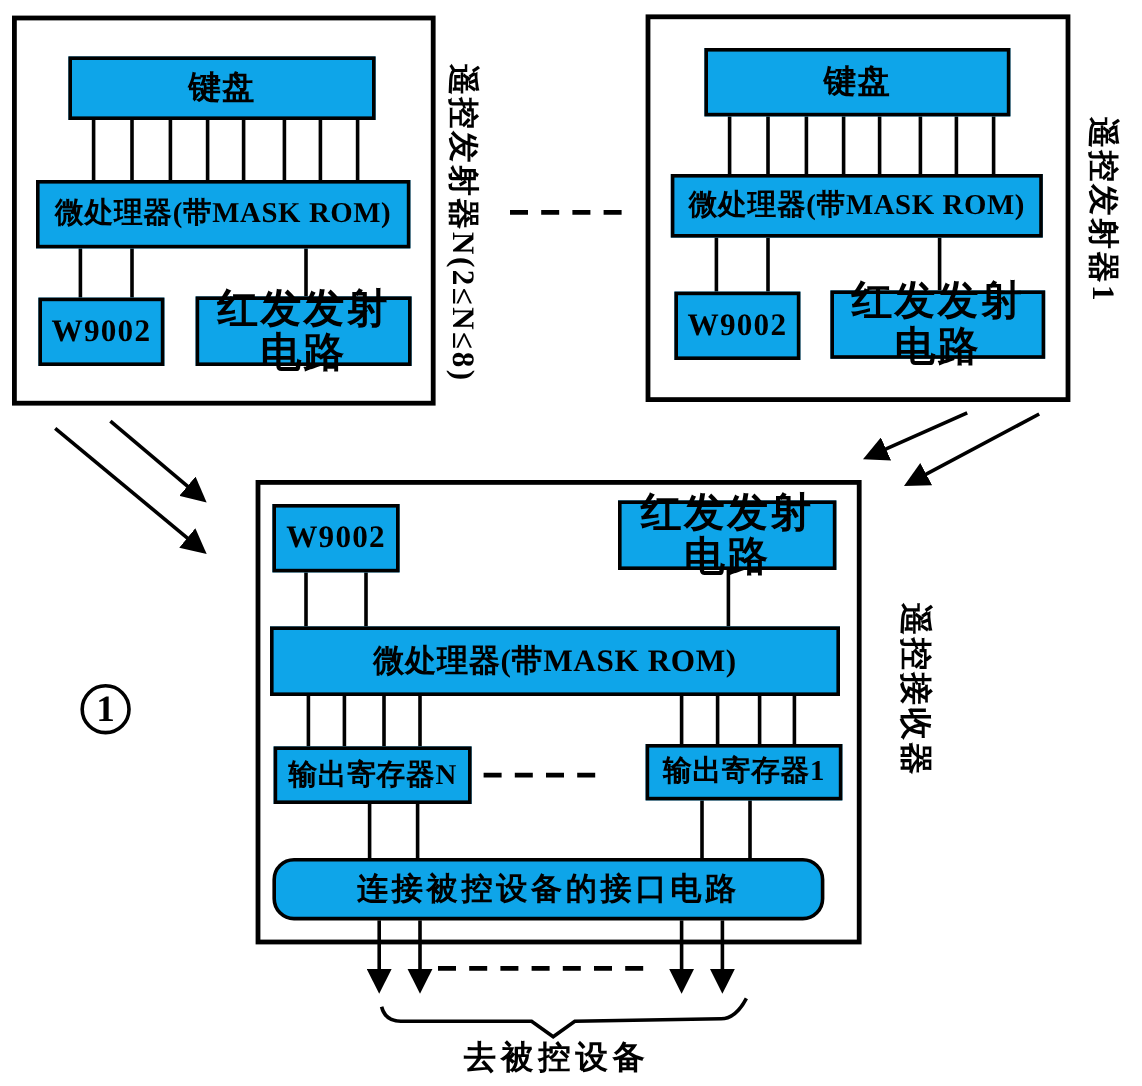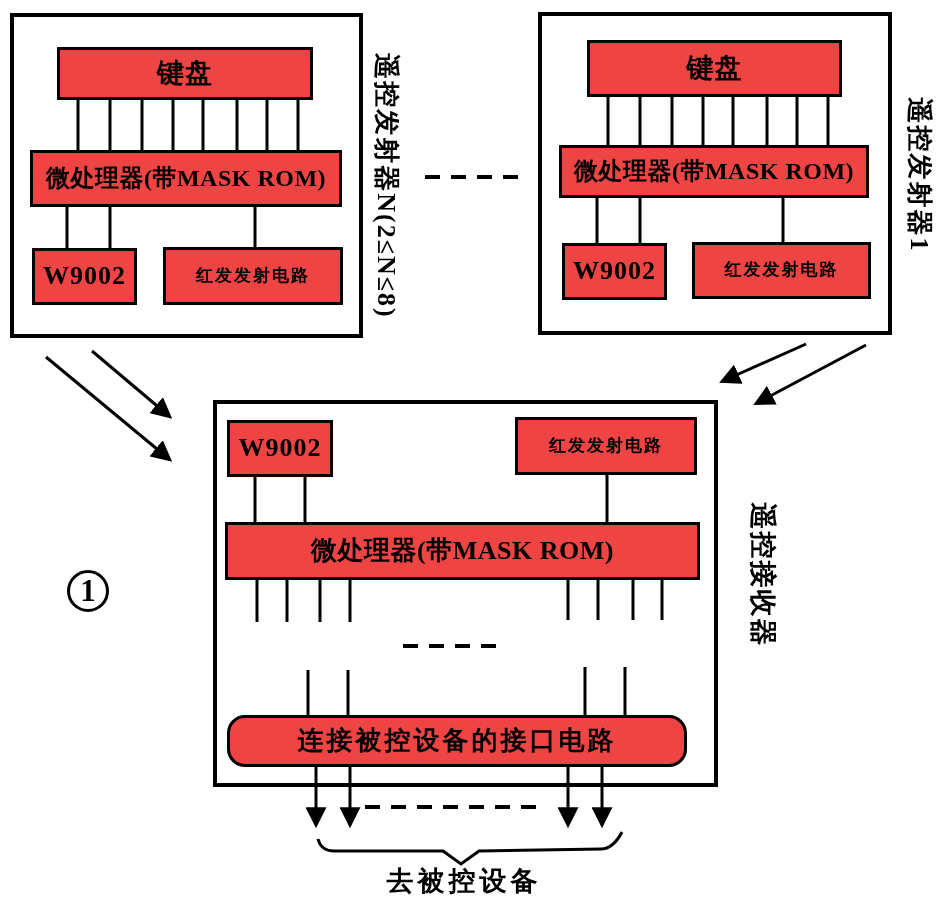--- a/index.html
+++ b/index.html
@@ -6,29 +6,29 @@
   .canvas {
     position:relative; width:952px; height:905px; background:#ffffff;
     font-family:"Liberation Serif", serif; color:#000; overflow:hidden;
   }
   .overlay { position:absolute; left:0; top:0; z-index:1; }
   .outer {
     position:absolute; border:4px solid #000; box-sizing:border-box;
     background:transparent; z-index:0;
   }
   .box {
-    position:absolute; border:3px solid #000; background:#ef4444;
+    position:absolute; border:3px solid #000; background:#0ea5e9;
     box-sizing:border-box; display:flex; align-items:center; justify-content:center;
     font-weight:bold; text-align:center; z-index:2; letter-spacing:1px;
     line-height:1.1;
   }
   .fs-kb   { font-size:27px; }
   .fs-mcu  { font-size:24px; letter-spacing:0.5px; }
   .fs-w    { font-size:26px; letter-spacing:1px; }
-  .fs-ir   { font-size:17px; letter-spacing:2px; }
+  .fs-ir   { font-size:34px; letter-spacing:2px; }
   .fs-reg  { font-size:24px; letter-spacing:0.5px; }
   .fs-if   { font-size:26px; letter-spacing:3px;border-radius:18px; }
   .vlabel {
     position:absolute; white-space:nowrap; font-weight:bold; font-size:26px;
     letter-spacing:2px; transform:translate(-50%,-50%) rotate(90deg);
     z-index:2;
   }
   .fig-circle {
     position:absolute; left:67px; top:570px; width:42px; height:42px;
     border:3px solid #000; border-radius:50%; box-sizing:border-box;
@@ -133,20 +133,22 @@
   <div class="box fs-kb" style="left:587px;top:40px;width:255px;height:57px">键盘</div>
   <div class="box fs-mcu" style="left:559px;top:145px;width:310px;height:53px">微处理器(带MASK ROM)</div>
   <div class="box fs-w" style="left:562px;top:243px;width:105px;height:57px">W9002</div>
   <div class="box fs-ir" style="left:692px;top:242px;width:179px;height:57px">红发发射电路</div>
   <div class="vlabel" style="left:919px;top:175px">遥控发射器1</div>
 
   <div class="outer" style="left:213px;top:400px;width:505px;height:387px"></div>
   <div class="box fs-w" style="left:227px;top:420px;width:106px;height:57px">W9002</div>
   <div class="box fs-ir" style="left:515px;top:417px;width:182px;height:58px">红发发射电路</div>
   <div class="box fs-mcu" style="left:225px;top:522px;width:475px;height:58px;font-size:26px">微处理器(带MASK ROM)</div>
+  <div class="box fs-reg" style="left:228px;top:622px;width:165px;height:48px">输出寄存器N</div>
+  <div class="box fs-reg" style="left:538px;top:620px;width:164px;height:47px">输出寄存器1</div>
   <div class="box fs-if" style="left:227px;top:715px;width:460px;height:52px">连接被控设备的接口电路</div>
   <div class="vlabel" style="left:763px;top:575px;font-size:27px">遥控接收器</div>
 
   <div class="fig-circle">1</div>
 
   <div class="caption">去被控设备</div>
 
 </div>
 
 </body></html>

